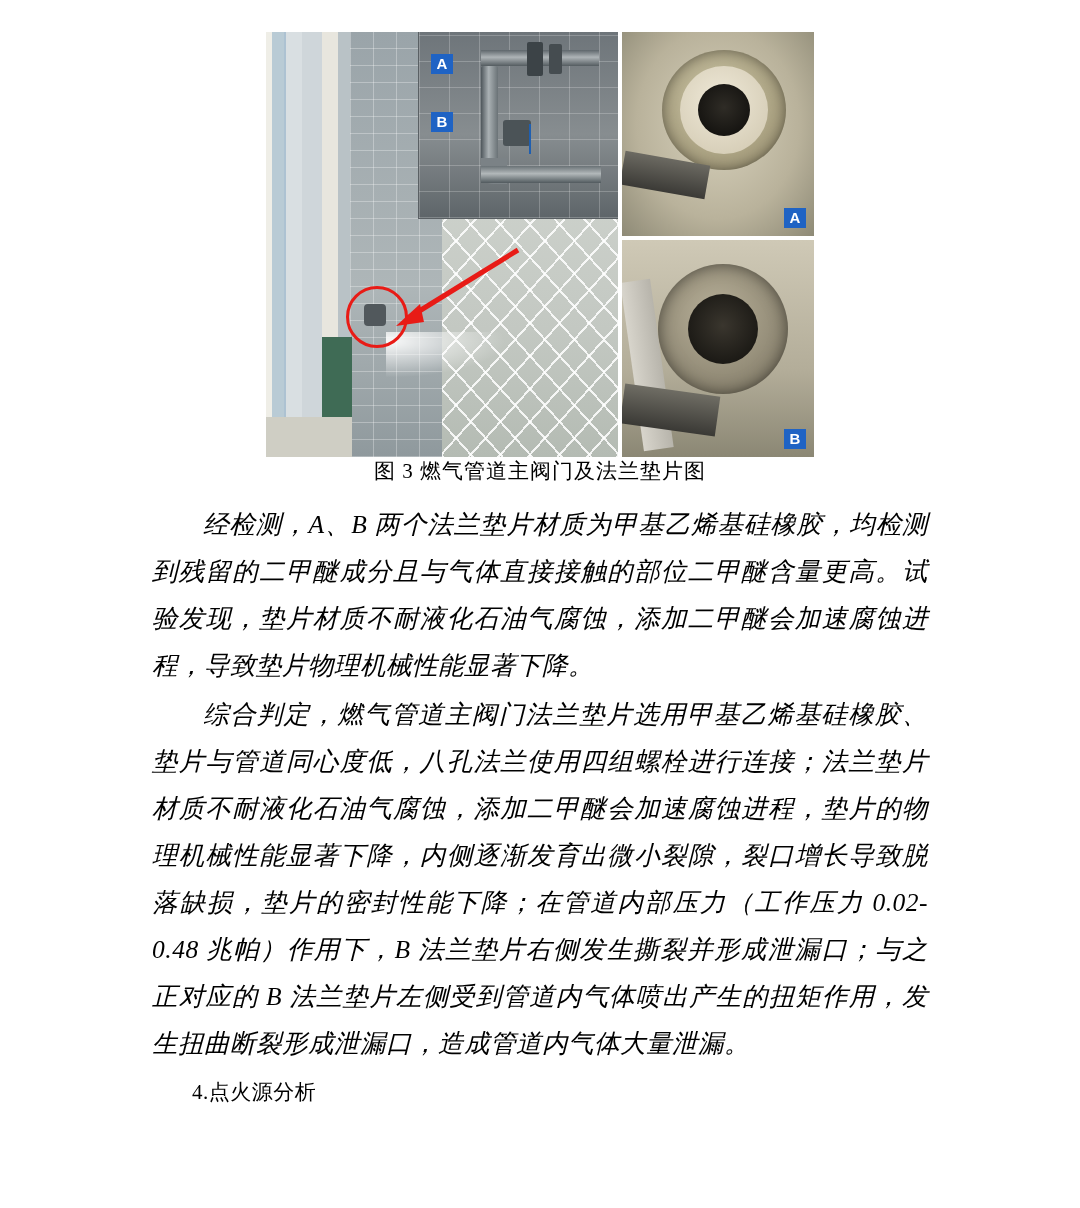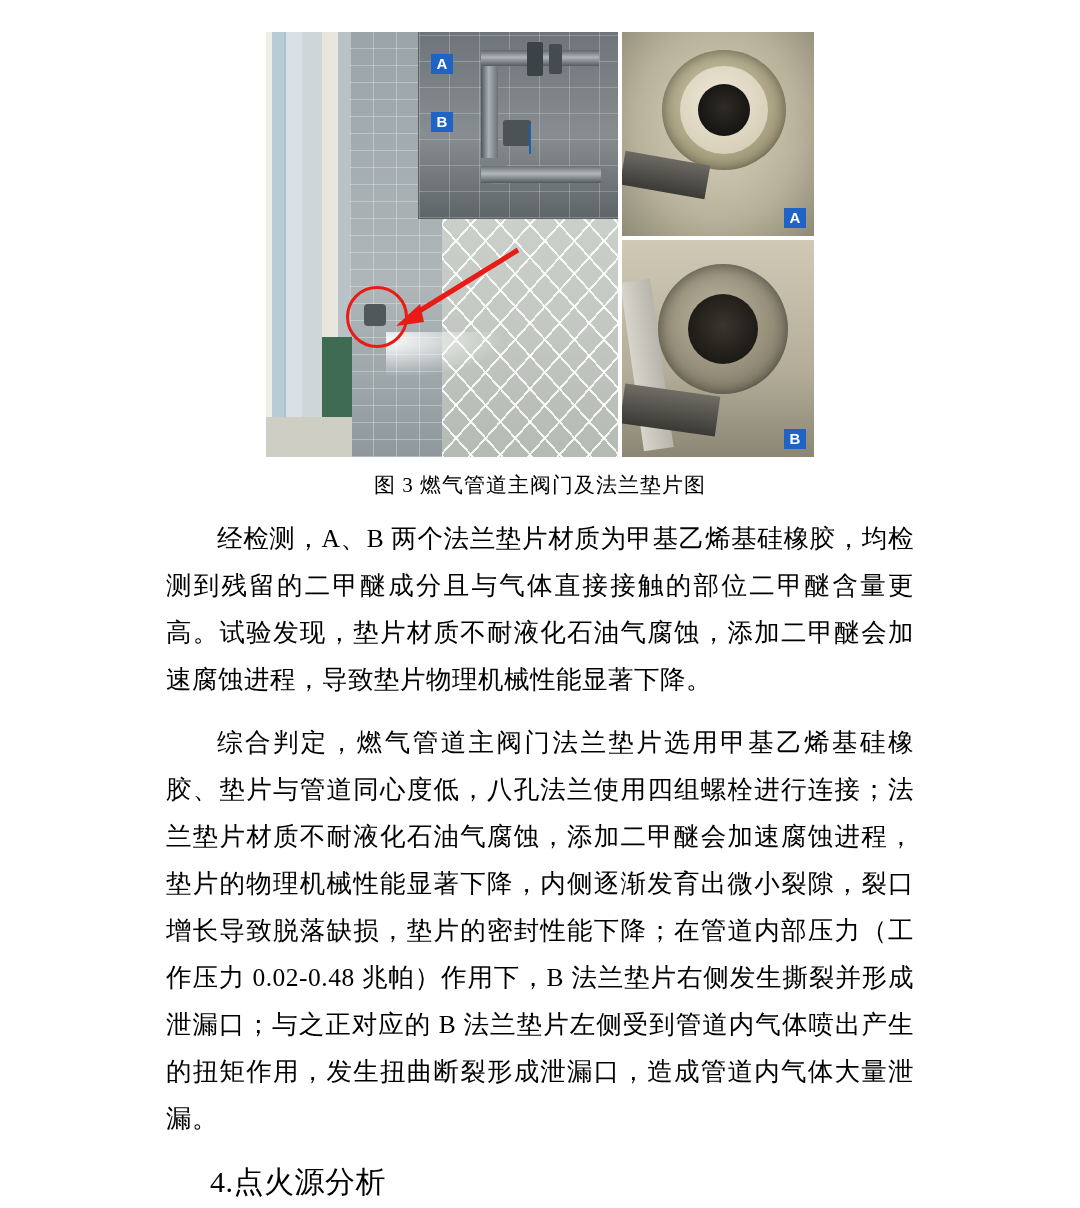--- a/index.html
+++ b/index.html
@@ -246,42 +246,42 @@
     transform: rotate(8deg);
   }
   .badge-a-right { right: 8px; bottom: 8px; }
   .badge-b-right { right: 8px; bottom: 8px; }
 
   
   .caption {
     text-align: center;
     font-size: 21px;
     letter-spacing: 1px;
-    margin-top: 14px;
     font-family: "Liberation Serif", "DejaVu Serif", serif;
   }
 
   
   .body-text {
     margin: 16px auto 0 auto;
     width: 780px;
     font-size: 25.5px;
     line-height: 47px;
     text-align: justify;
     text-justify: inter-ideograph;
     letter-spacing: 0.5px;
   }
   .body-text p {
-    margin: 16px;
+    margin: 2px;
     text-indent: 2em;
+    font-style: italic;
   }
   .last-line {
     margin-top: 2px;
     text-indent: 2em;
-    font-size: 30px;
+    font-size: 21px;
     letter-spacing: 0.5px;
   }
 </style>
 </head>
 <body>
 
 <div class="page">
 
   <div class="figure-wrap">
     <div class="figure">

